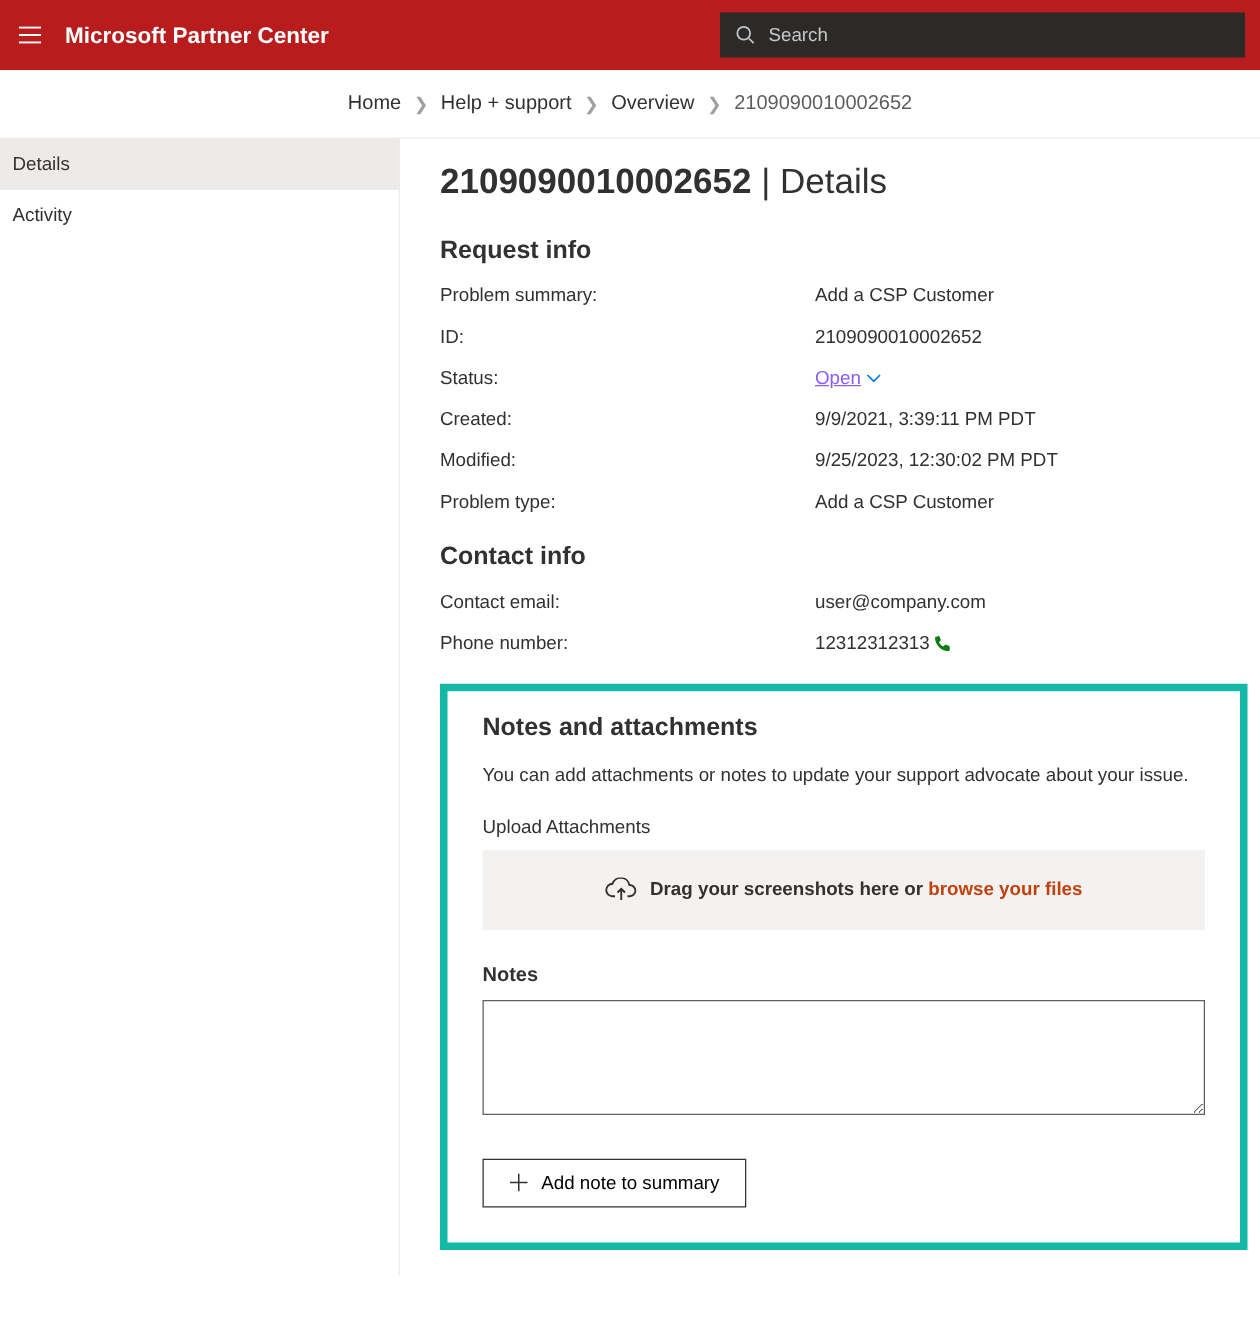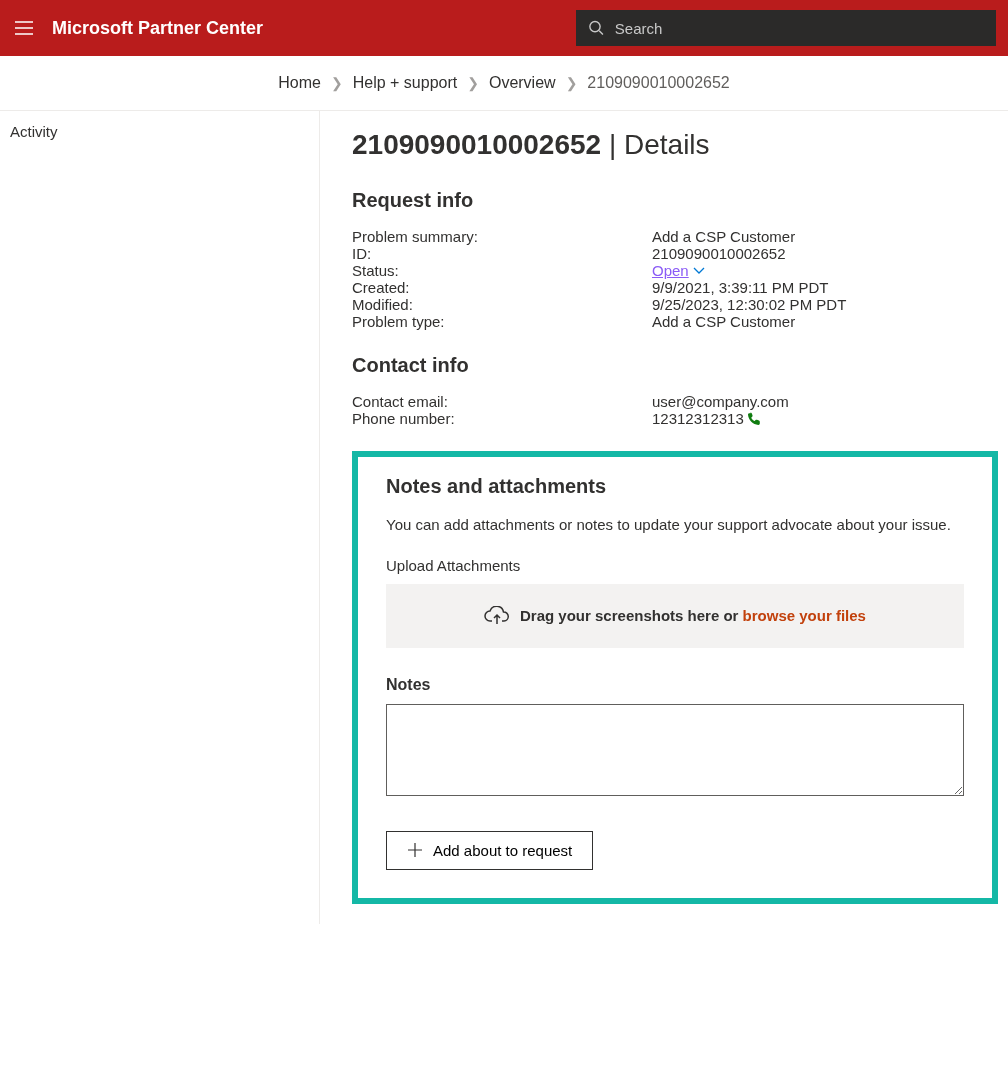--- a/index.html
+++ b/index.html
@@ -91,21 +91,21 @@
   }
   h1.page-title .suffix { font-weight: 400; }
   h2.section-title {
     font-size: 20px;
     font-weight: 600;
     margin: 8px 0 16px 0;
   }
   .info-grid {
     display: grid;
     grid-template-columns: 300px 1fr;
-    row-gap: 0;
+    row-gap: 16px;
     margin-bottom: 24px;
     font-size: 15px;
   }
   .info-label { color: #323130; }
   .info-value { color: #323130; }
   .status-link {
     color: #8b5cf6;
     text-decoration: underline;
     display: inline-flex;
     align-items: center;
@@ -196,20 +196,23 @@
   <a>Help + support</a>
   <span class="chev">❯</span>
   <a>Overview</a>
   <span class="chev">❯</span>
   <span>2109090010002652</span>
 </div>
 
 <div class="layout">
 
   <div class="sidenav">
+    <div class="sidenav-item active">
+      <span>Details</span>
+    </div>
     <div class="sidenav-item">
       <span>Activity</span>
     </div>
   </div>
 
   <div class="content">
 
     <h1 class="page-title">
       <span>2109090010002652</span><span class="suffix"> | Details</span>
     </h1>
@@ -268,18 +271,18 @@
             <path fill="none" stroke="#323130" stroke-width="1.5" d="M13 18V9m-3 3l3-3 3 3"></path>
           </svg>
         <span><span>Drag your screenshots here or </span><span class="browse">browse your files</span></span>
       </div>
       <div class="notes-label">Notes</div>
       <textarea class="notes-textarea" style=""></textarea>
       <button class="add-note-btn">
         <svg width="16" height="16" viewBox="0 0 16 16">
             <path stroke="#323130" stroke-width="1.2" d="M8 1v14M1 8h14"></path>
           </svg>
-        <span>Add about to request</span>
+        <span>Add note to summary</span>
       </button>
     </div>
 
   </div>
 </div>
 
 </body></html>

